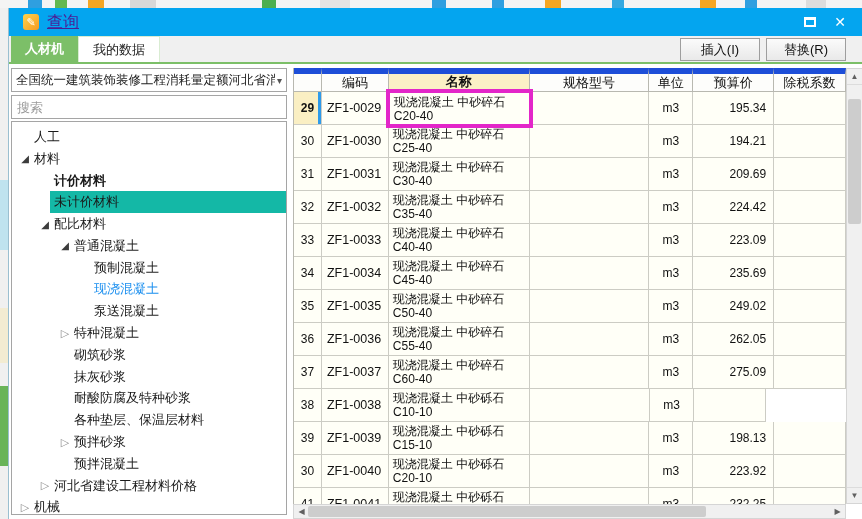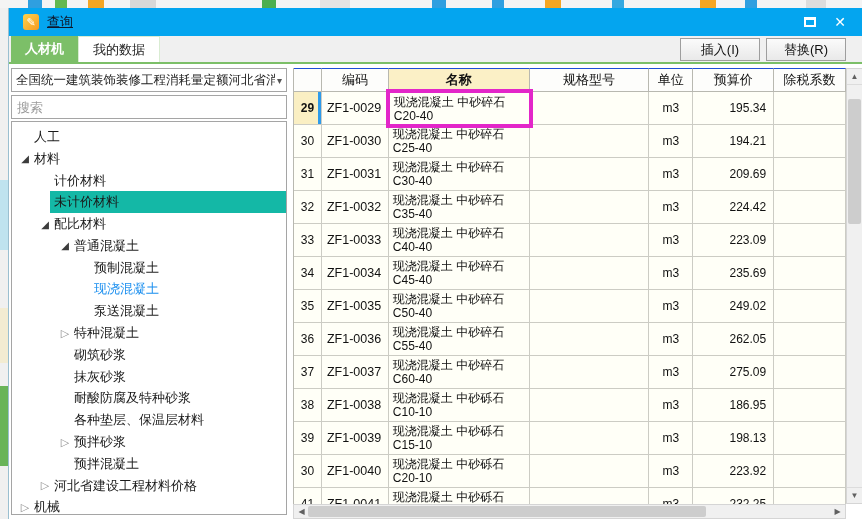--- a/index.html
+++ b/index.html
@@ -12,21 +12,21 @@
   .bg-left { position:absolute; left:0; top:8px; width:8px; height:511px; background:#f0f0f0; }
   .bg-left i { position:absolute; left:0; width:8px; display:block; }
 
   
   .dialog { position:absolute; left:8px; top:8px; width:854px; height:511px;
     background:#fff; border-left:1px solid #9abfd0; }
   .titlebar { height:28px; background:#04a5ef; display:flex; align-items:center; padding:0 8px; }
   .app-icon { width:16px; height:16px; border-radius:3px;
     background:linear-gradient(135deg,#ffd34d,#f59a1f); margin:0 8px 0 6px;
     color:#fff; font-size:11px; line-height:16px; text-align:center; }
-  .title-text { color:#0f172a; font-size:13px;text-decoration:underline; }
+  .title-text { color:#4c1d95; font-size:16px;text-decoration:underline; }
   .win-btns { margin-left:auto; display:flex; align-items:center; gap:18px; padding-right:8px; }
   .restore-glyph { width:12px; height:10px; border:2px solid #fff; border-top-width:3px; display:block; }
   .close-glyph { color:#fff; font-size:14px; font-weight:bold; line-height:14px; }
 
   
   .tabstrip { height:26px; background:#f0f0f0; display:flex; align-items:stretch; position:relative; }
   .tab { padding:0 14px; font-size:13px; display:flex; align-items:center; cursor:default; }
   .tab.active { background:#7cbf68; color:#fff; font-weight:bold; margin-left:2px; }
   .tab.inactive { background:#fff; color:#222; border:1px solid #d9ecd2; border-bottom:none; }
   .tab-actions { margin-left:auto; display:flex; align-items:center; gap:6px; padding-right:16px; }
@@ -53,21 +53,21 @@
   .titem .lbl { padding:2px 4px; }
   .titem.selected .lbl { background:#14b8a6; flex:1; }
   .titem.activeleaf .lbl { color:#1b8fef; }
 
   
   .table-panel { position:absolute; left:284px; top:4px; width:570px; height:451px; }
   .tgrid { position:absolute; left:0; top:0; width:553px; height:436px; overflow:hidden;
     border-left:1px solid #b8b8b0; }
   .hrow, .trow { display:flex; }
   .hrow { height:24px; }
-  .hc { border-right:1px solid #b8b8b0; border-top:1px solid #1d4ed8; border-bottom:1px solid #b8b8b0;
+  .hc { border-right:1px solid #b8b8b0; border-top:6px solid #1d4ed8; border-bottom:1px solid #b8b8b0;
     font-size:13px; color:#111; display:flex; align-items:center; justify-content:center;
     background:#fdfdfb; }
   .hc.name-h { background:#fbf0c6; font-weight:bold; border-bottom:2px solid #2e9bea; }
   .trow { height:33px; }
   .c { border-right:1px solid #ccccc4; border-bottom:1px solid #ccccc4; background:#fffff7;
     font-size:12px; color:#111; overflow:hidden; }
   .w-num { width:28px; } .w-code { width:67px; } .w-name { width:141px; }
   .w-spec { width:120px; } .w-unit { width:44px; } .w-price { width:81px; } .w-tax { width:72px; }
   .c.rownum { display:flex; align-items:center; justify-content:center; position:relative; }
   .c.rownum .accent { display:none; }
@@ -154,21 +154,21 @@
           <div class="titem">
     <span class="exp" style="left: 6px;"></span>
     <span class="lbl" style="margin-left: 18px;">人工</span>
   </div>
           <div class="titem">
     <span class="exp" style="left: 6px;">◢</span>
     <span class="lbl" style="margin-left: 18px;">材料</span>
   </div>
           <div class="titem">
     <span class="exp" style="left: 26px;"></span>
-    <span class="lbl" style="margin-left: 38px;">计价材料</span>
+    <span class="lbl" style="margin-left: 38px; font-weight: bold;">计价材料</span>
   </div>
           <div class="titem selected">
     <span class="exp" style="left: 26px;"></span>
     <span class="lbl" style="margin-left: 38px;">未计价材料</span>
   </div>
           <div class="titem">
     <span class="exp" style="left: 26px;">◢</span>
     <span class="lbl" style="margin-left: 38px;">配比材料</span>
   </div>
           <div class="titem">
@@ -378,21 +378,20 @@
       <span class="numtxt">38</span>
 
     </div>
     <div class="c code w-code">ZF1-0038</div>
     <div class="c name w-name">
       <div class="l1">现浇混凝土 中砂砾石</div>
       <div class="l2">C10-10</div>
     </div>
     <div class="c spec w-spec"></div>
     <div class="c unit w-unit">m3</div>
-    <div class="c price w-price">186.95</div>
     <div class="c tax w-tax"></div>
   </div>
             <div class="trow">
     <div class="c rownum w-num">
       <span class="numtxt">39</span>
 
     </div>
     <div class="c code w-code">ZF1-0039</div>
     <div class="c name w-name">
       <div class="l1">现浇混凝土 中砂砾石</div>

